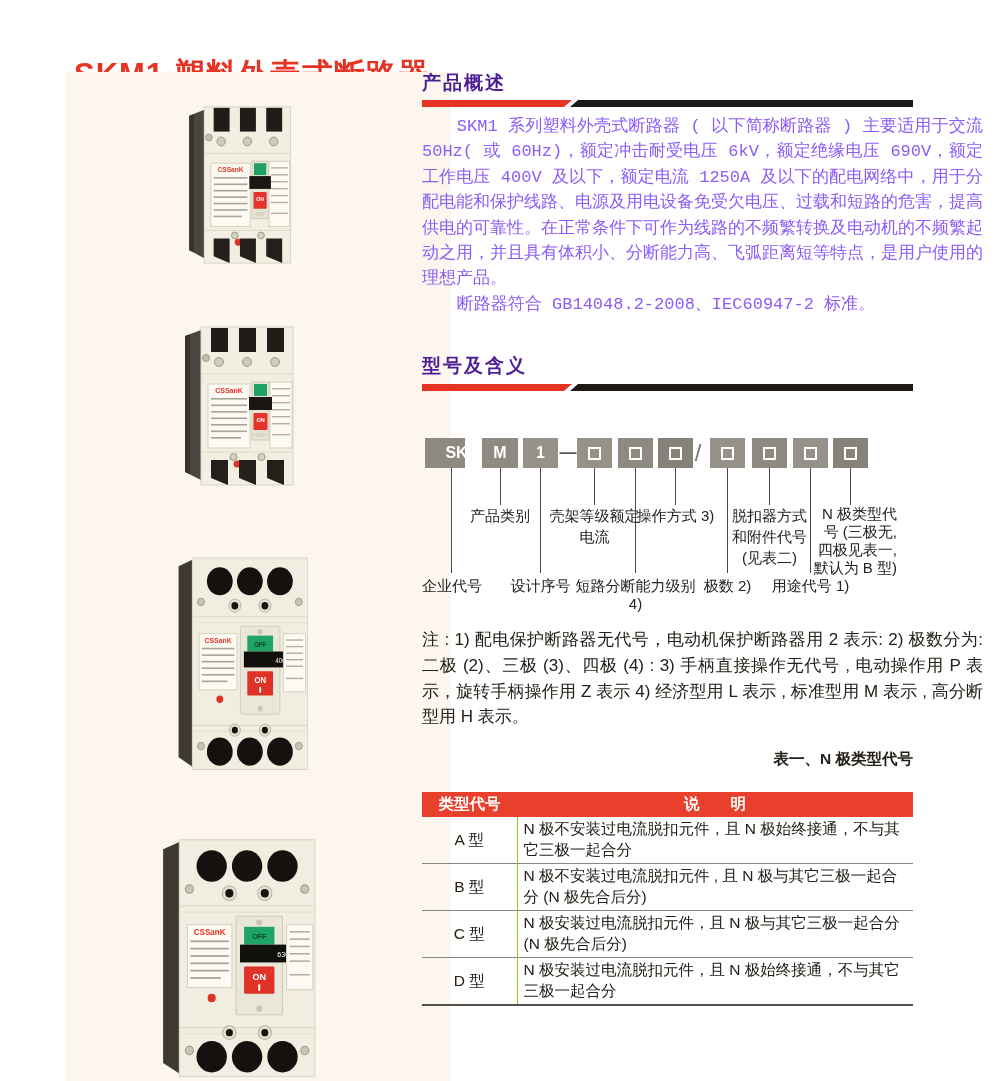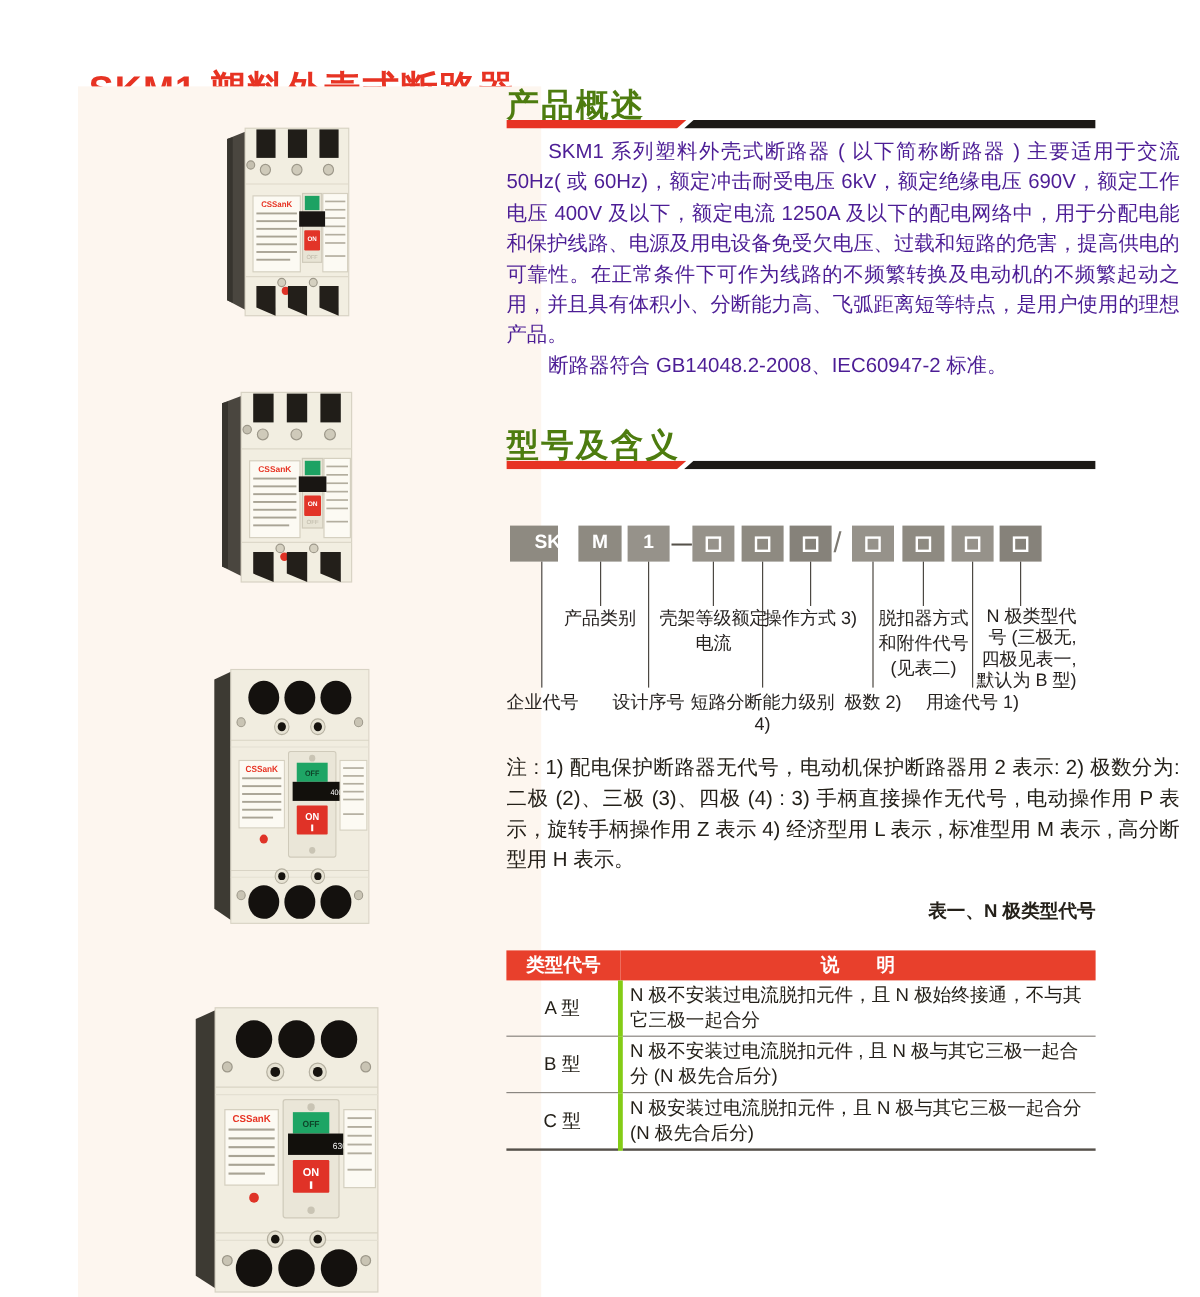--- a/index.html
+++ b/index.html
@@ -19,28 +19,28 @@
                background:var(--photo-bg); overflow:hidden;}
   .breaker{position:absolute;}
   .breaker svg{display:block; width:100%; height:100%;}
   .b1{left:113px; top:22px;  width:122px; height:178px;}
   .b2{left:108px; top:242px; width:130px; height:180px;}
   .b3{left:105px; top:470px; width:146px; height:234px;}
   .b4{left:88px;  top:750px; width:172px; height:262px;}
 
   
   .right-col{position:absolute; left:422px; top:70px; width:561px; height:1011px;}
-  .sec-head{position:absolute; font-size:27px; font-weight:bold; color:#4d7c0f; letter-spacing:2px;}
+  .sec-head{position:absolute; font-size:19px; font-weight:bold; color:#4c1d95; letter-spacing:2px;}
   .head-overview{top:0;}
   .head-model{top:283px;}
   .rule{position:absolute; left:0; width:491px; height:7px;}
   .rule1{top:30px;} .rule2{top:314px;}
 
   .paras{position:absolute; top:44px; left:0; width:561px;}
-  .paras p{font-size:17px; line-height:25.4px; text-align:justify; text-indent:2.05em; color:#4c1d95;}
+  .paras p{font-size:17px; line-height:25.4px; text-align:justify; text-indent:2.05em; color:#8b5cf6;font-family:Liberation Mono, monospace;}
 
   
   .diagram{position:absolute; top:365px; left:0; width:561px; height:185px;}
   .dbox{position:absolute; top:3px; height:30px; background:var(--box-gray); color:#fff;
         display:flex; align-items:center; justify-content:center; font-size:16px; font-weight:bold;}
   .shade-l{background:#96928a;} .shade-d{background:#86827a;}
   .sq{width:13px; height:13px; border:2px solid #fff; display:block;}
   .bx0{left:3px;   width:40px;padding-left:23px;} .bx1{left:60px;  width:36px;} .bx2{left:101px; width:35px;}
   .bx3{left:155px; width:35px;} .bx4{left:196px; width:35px;} .bx5{left:236px; width:35px;}
   .bx6{left:288px; width:35px;} .bx7{left:330px; width:35px;} .bx8{left:371px; width:35px;}
@@ -61,21 +61,21 @@
 
   .caption{position:absolute; top:679px; left:0; width:491px; text-align:right;
            font-size:15.5px; font-weight:bold; color:#242019;}
 
   table.t1{position:absolute; top:722px; left:0; width:491px; border-collapse:collapse;
            font-size:15.5px; color:#242019;}
   .t1 th{background:var(--table-header-bg); color:#fff; font-weight:bold; height:21px;
          text-align:center; padding:2px 4px;}
   .t1 .c1{width:95px;}
   .t1 td{height:31px; padding:2px 6px;}
-  .t1 td.c1{text-align:center; border-right:4px solid #84cc16;}
+  .t1 td.c1{text-align:center; border-right:1px solid #84cc16;}
   .t1 tbody tr+tr td{border-top:1px solid #8a8680;}
   .t1 tbody tr:last-child td{border-bottom:2.5px solid #55504a;}
 </style>
 </head>
 <body>
 
 <div class="page">
 
   <h1 class="title">SKM1 塑料外壳式断路器</h1>
 
@@ -394,16 +394,20 @@
           <td>N 极不安装过电流脱扣元件，且 N 极始终接通，不与其它三极一起合分</td>
         </tr>
         <tr>
           <td class="c1">B 型</td>
           <td>N 极不安装过电流脱扣元件 , 且 N 极与其它三极一起合分 (N 极先合后分)</td>
         </tr>
         <tr>
           <td class="c1">C 型</td>
           <td>N 极安装过电流脱扣元件，且 N 极与其它三极一起合分 (N 极先合后分)</td>
         </tr>
+        <tr>
+          <td class="c1">D 型</td>
+          <td>N 极安装过电流脱扣元件，且 N 极始终接通，不与其它三极一起合分</td>
+        </tr>
       </tbody>
     </table>
   </div>
 </div>
 
 </body></html>

